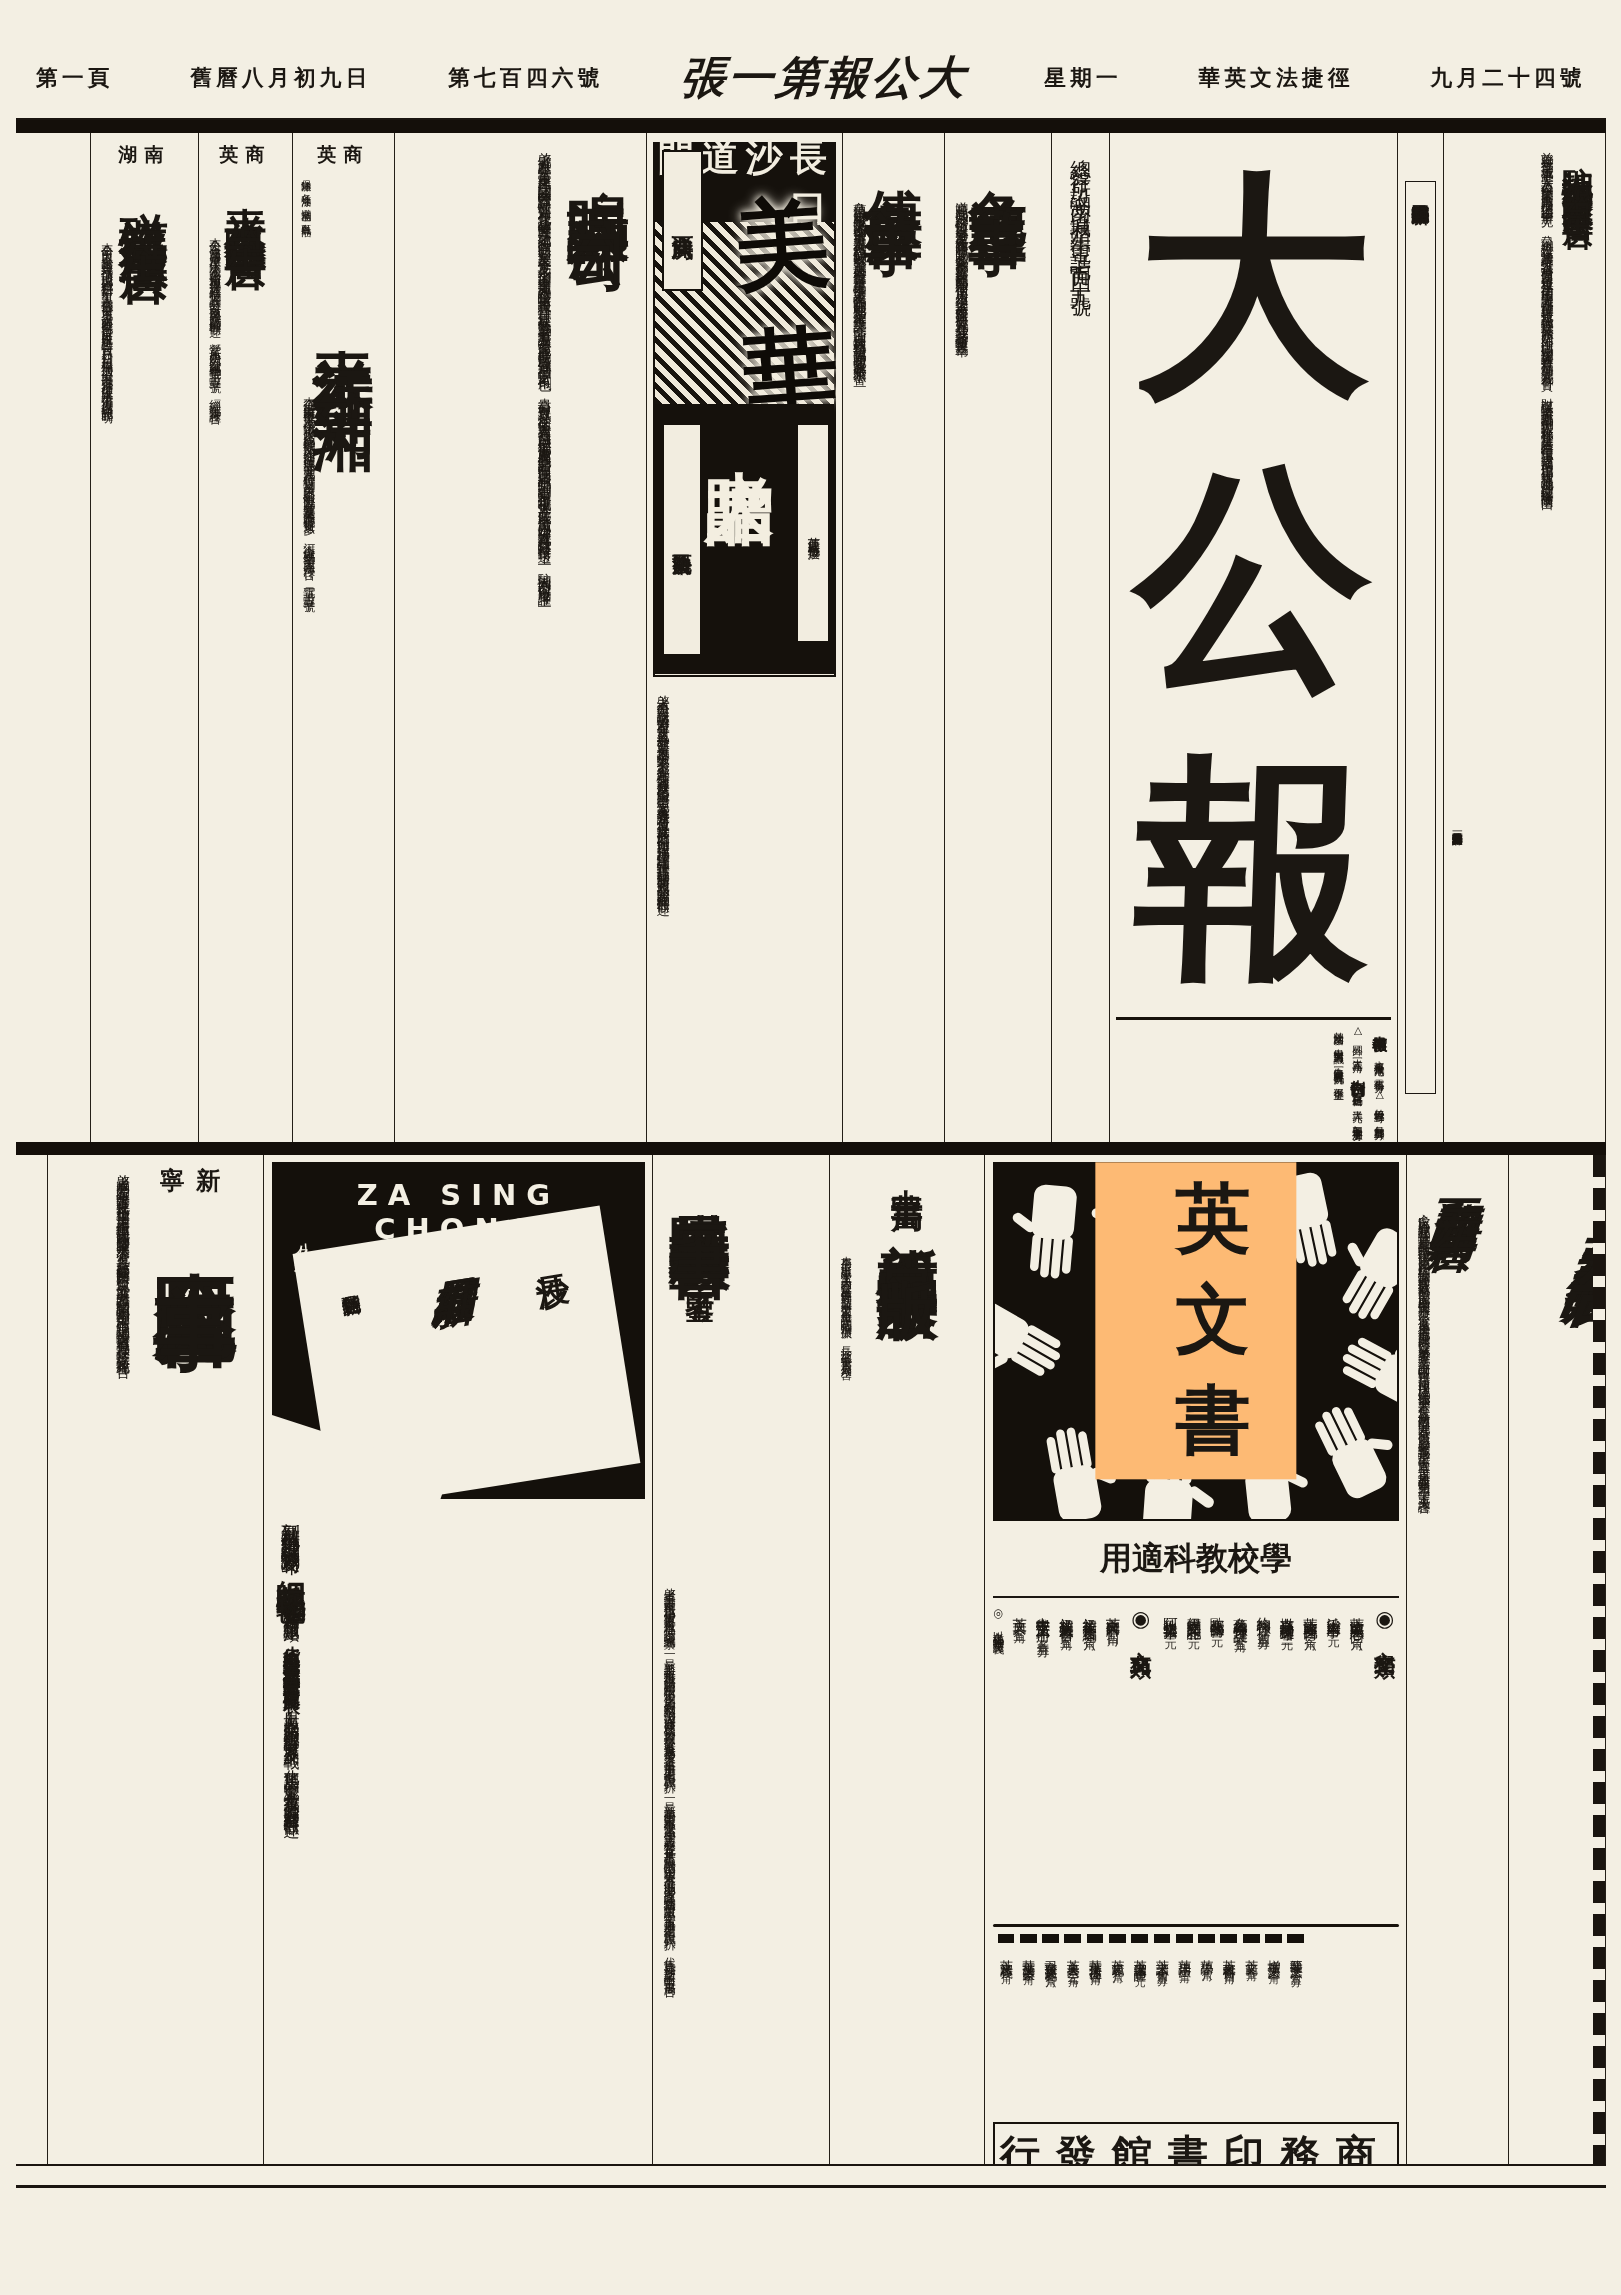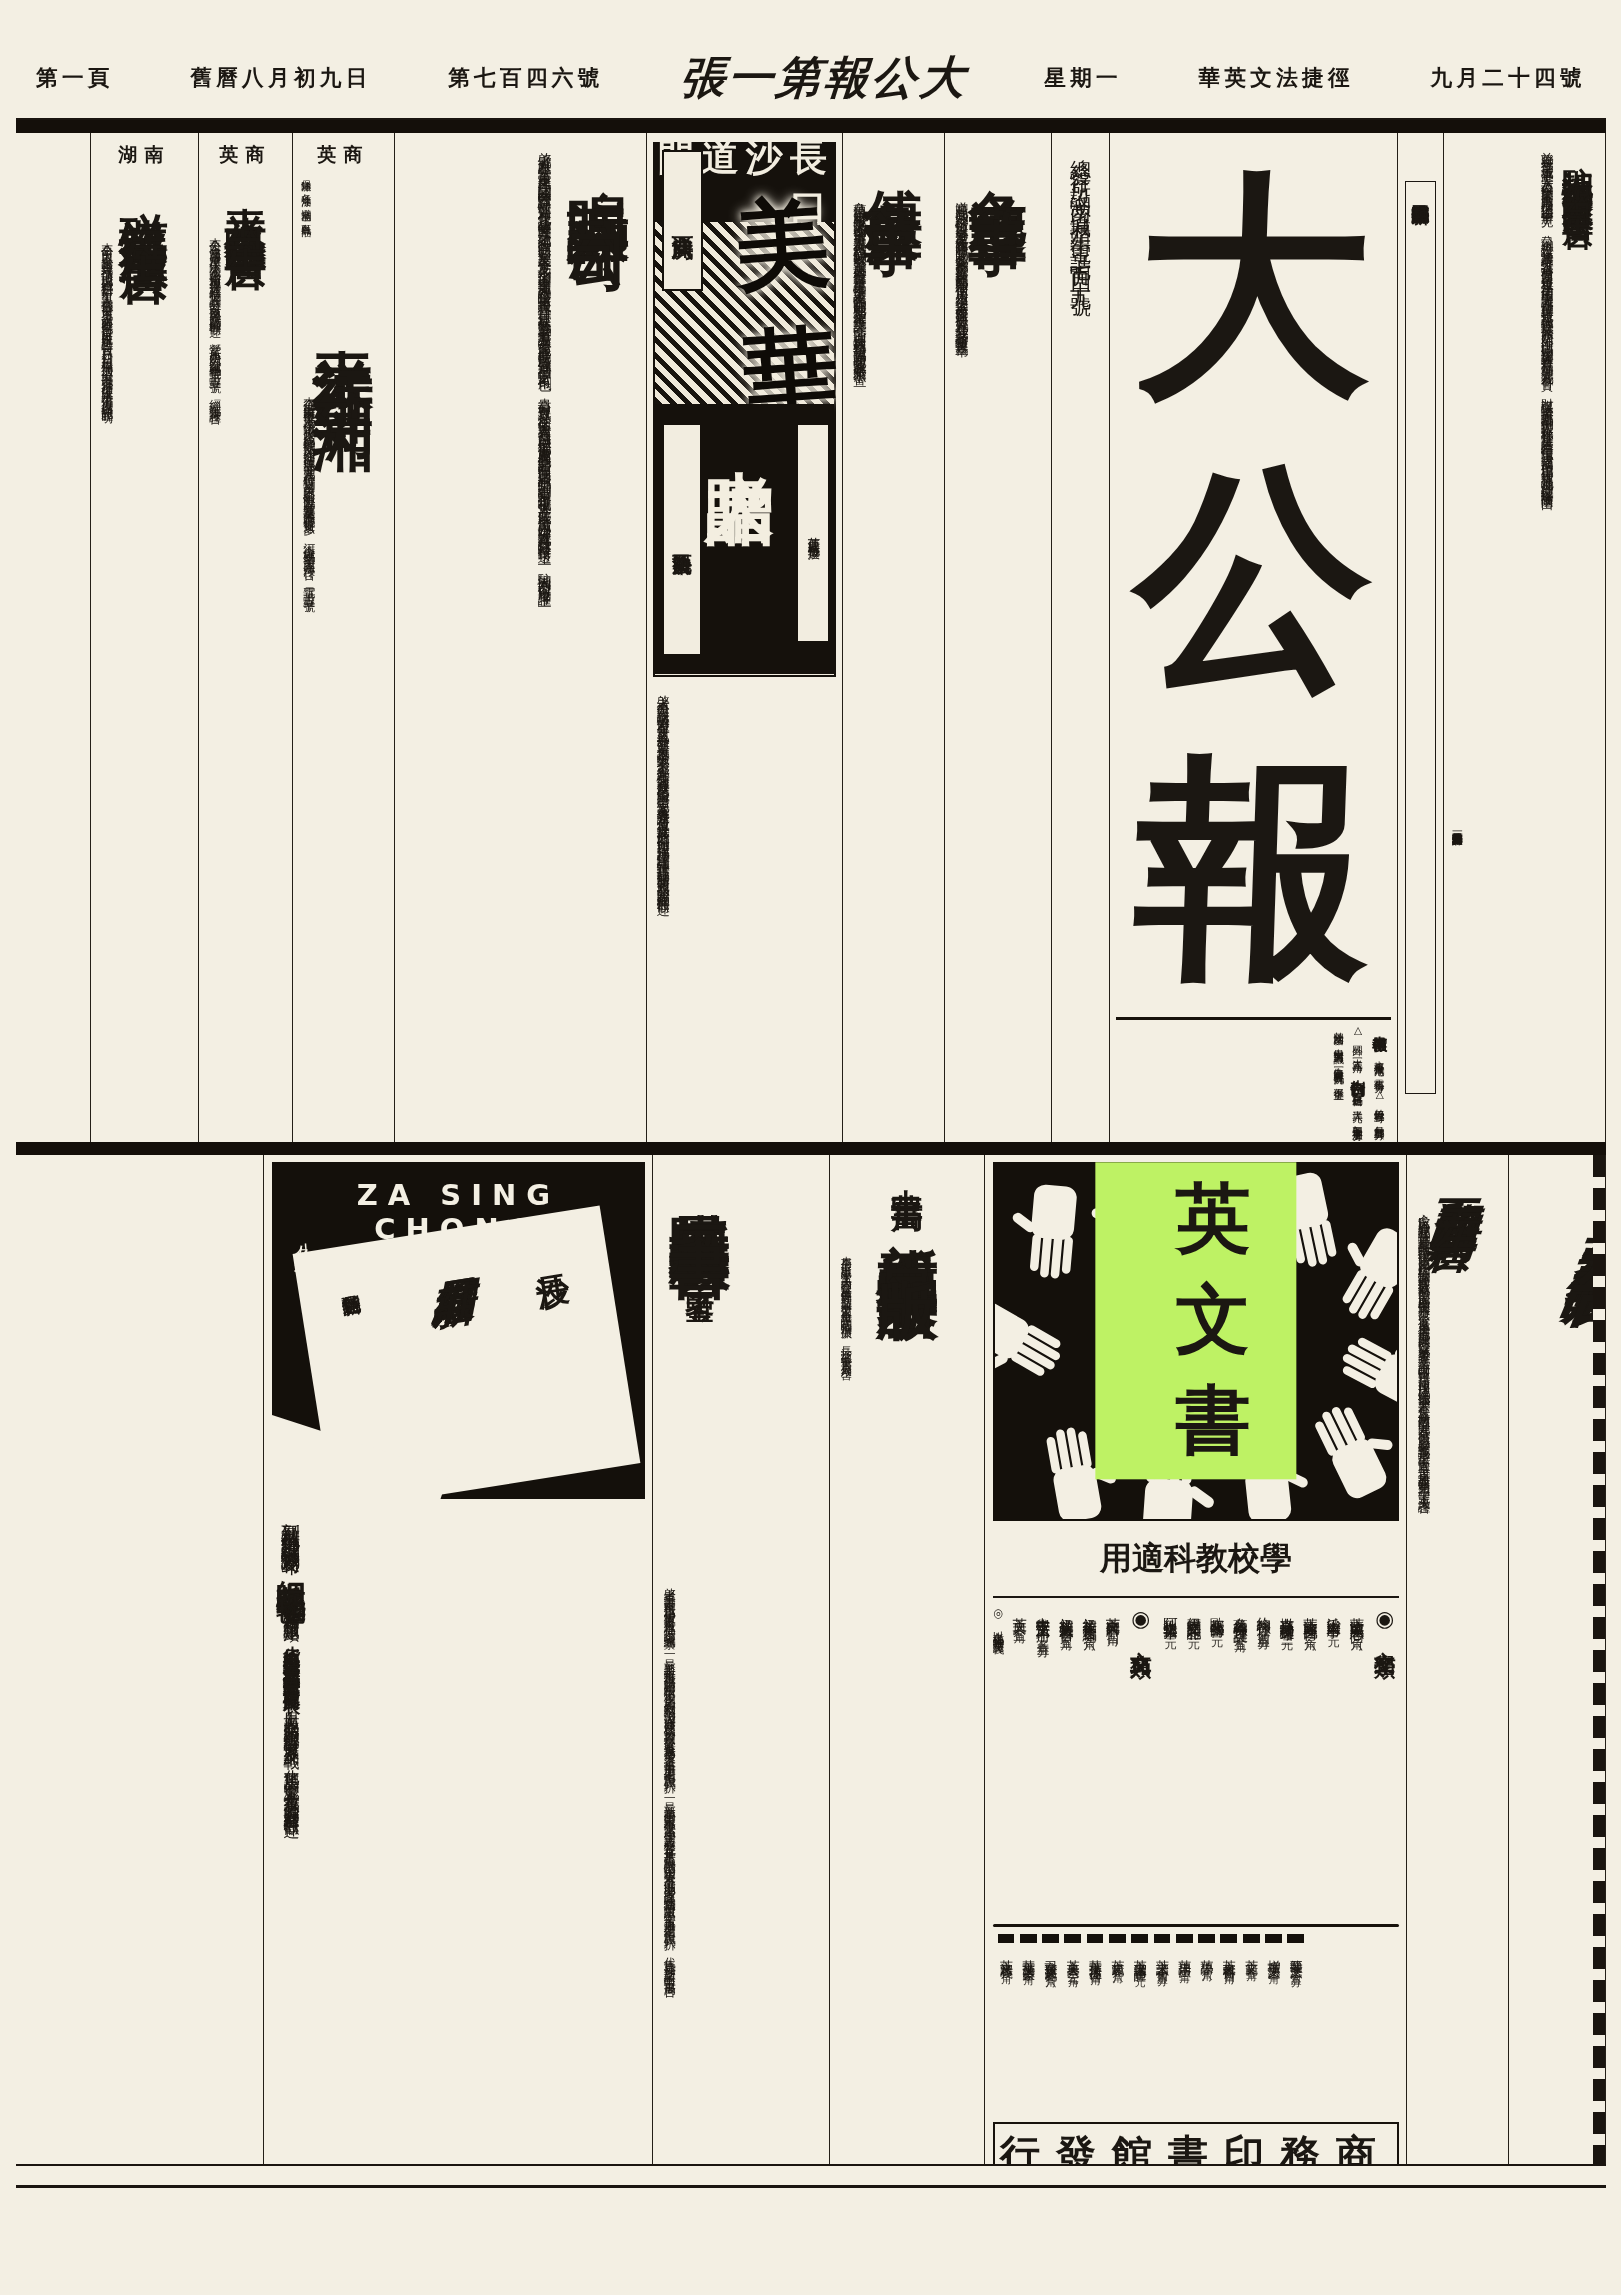--- a/index.html
+++ b/index.html
@@ -83,21 +83,21 @@
   .edge{width:11.5px;border-left:none;background:repeating-linear-gradient(180deg,#1a1510 0 21.6px,transparent 21.6px 33px);}
   .c-phn{width:85px;display:flex;justify-content:center;}
   .phn-t{font-size:75px;font-style:italic;font-weight:900;letter-spacing:4.3px;transform:skewX(-8deg);height:100%;}
   .c-pha{width:102px;}
   .pha-t{font-size:45px;font-style:italic;font-weight:800;letter-spacing:2.9px;display:block;margin:0 auto;transform:skewX(-6deg);}
   .pha-b{height:476px;margin-top:11.5px;font-size:12.3px;}
   
   .c-eng{width:422px;padding:7.2px;}
   .eng-art{height:359px;background:#14100b;position:relative;border:2.2px solid #14100b;box-sizing:border-box;}
   .eng-art svg{position:absolute;inset:0;width:100%;height:100%;}
-  .eng-plaque{position:absolute;left:50%;top:44%;transform:translate(-50%,-50%);background:#bef264;
+  .eng-plaque{position:absolute;left:50%;top:44%;transform:translate(-50%,-50%);background:#fdba74;
     padding:7.2px 27px;font-size:75px;font-weight:900;letter-spacing:19px;}
   .eng-sub{height:75px;display:flex;align-items:center;justify-content:space-around;
     font-size:32px;font-weight:800;border-bottom:2.2px solid #1b1712;}
   .cats{display:flex;flex-direction:row-reverse;height:314px;padding-top:7.2px;}
   .vcat{writing-mode:vertical-rl;text-orientation:upright;height:100%;overflow:hidden;}
   .cat1{width:60%;} .cat2{width:40%;}
   .cat-h{font-size:21.6px;font-weight:800;margin:0 7.2px;letter-spacing:2.9px;}
   .cat-item{margin:0 4.3px;font-size:14.4px;letter-spacing:1.4px;}
   .cat-item .cp{font-size:12.3px;margin-top:11.5px;display:inline-block;opacity:.9;}
   .cat-note{margin:0 5.8px;font-size:11.5px;letter-spacing:1.4px;}
@@ -385,20 +385,27 @@
       <div class="za-goods">
         <span class="g g0">新到最特色中外紗羅綢緞呢絨縐葛夏布</span>
         <span class="g g1">細呢毛花呢毛毯</span>
         <span class="g g2">花素羽紗橡皮綢布精繡緞絨疋頭</span>
         <span class="g g3">皮貨統歸定做各種新式禮服最時髦男女中西衣橡皮雨衣</span>
         <span class="g g4">男女風衣文明結婚禮服縐紗名目繁多不及細載</span>
         <span class="g g5">化裝用品一應完全五光十色有美必備賞賜顧諸君無任歡迎</span>
       </div>
     </div>
 
+    <div class="tcol c-hd">
+      <div class="hd-r">
+        <span class="hd-region rtlf">新寧</span>
+        <span class="v hd-t">大大匯兌局啓事</span>
+      </div>
+      <div class="vbody hd-b">啓者本局開設有年專營匯兌批銀各埠信用素著手續敏捷現因時局變遷匯水漲落不一凡各界惠顧銀錢匯票即日兌現分文不取諸君賜顧請認明本局招牌庶不致誤總局設廣東省城分局設長沙坡子街特此佈告</div>
+    </div>
 
   </div>
 
   <div class="rule-thin"></div>
   <div class="footer-sp"></div>
   <div class="rule-thin"></div>
 
 </div>
 
 

